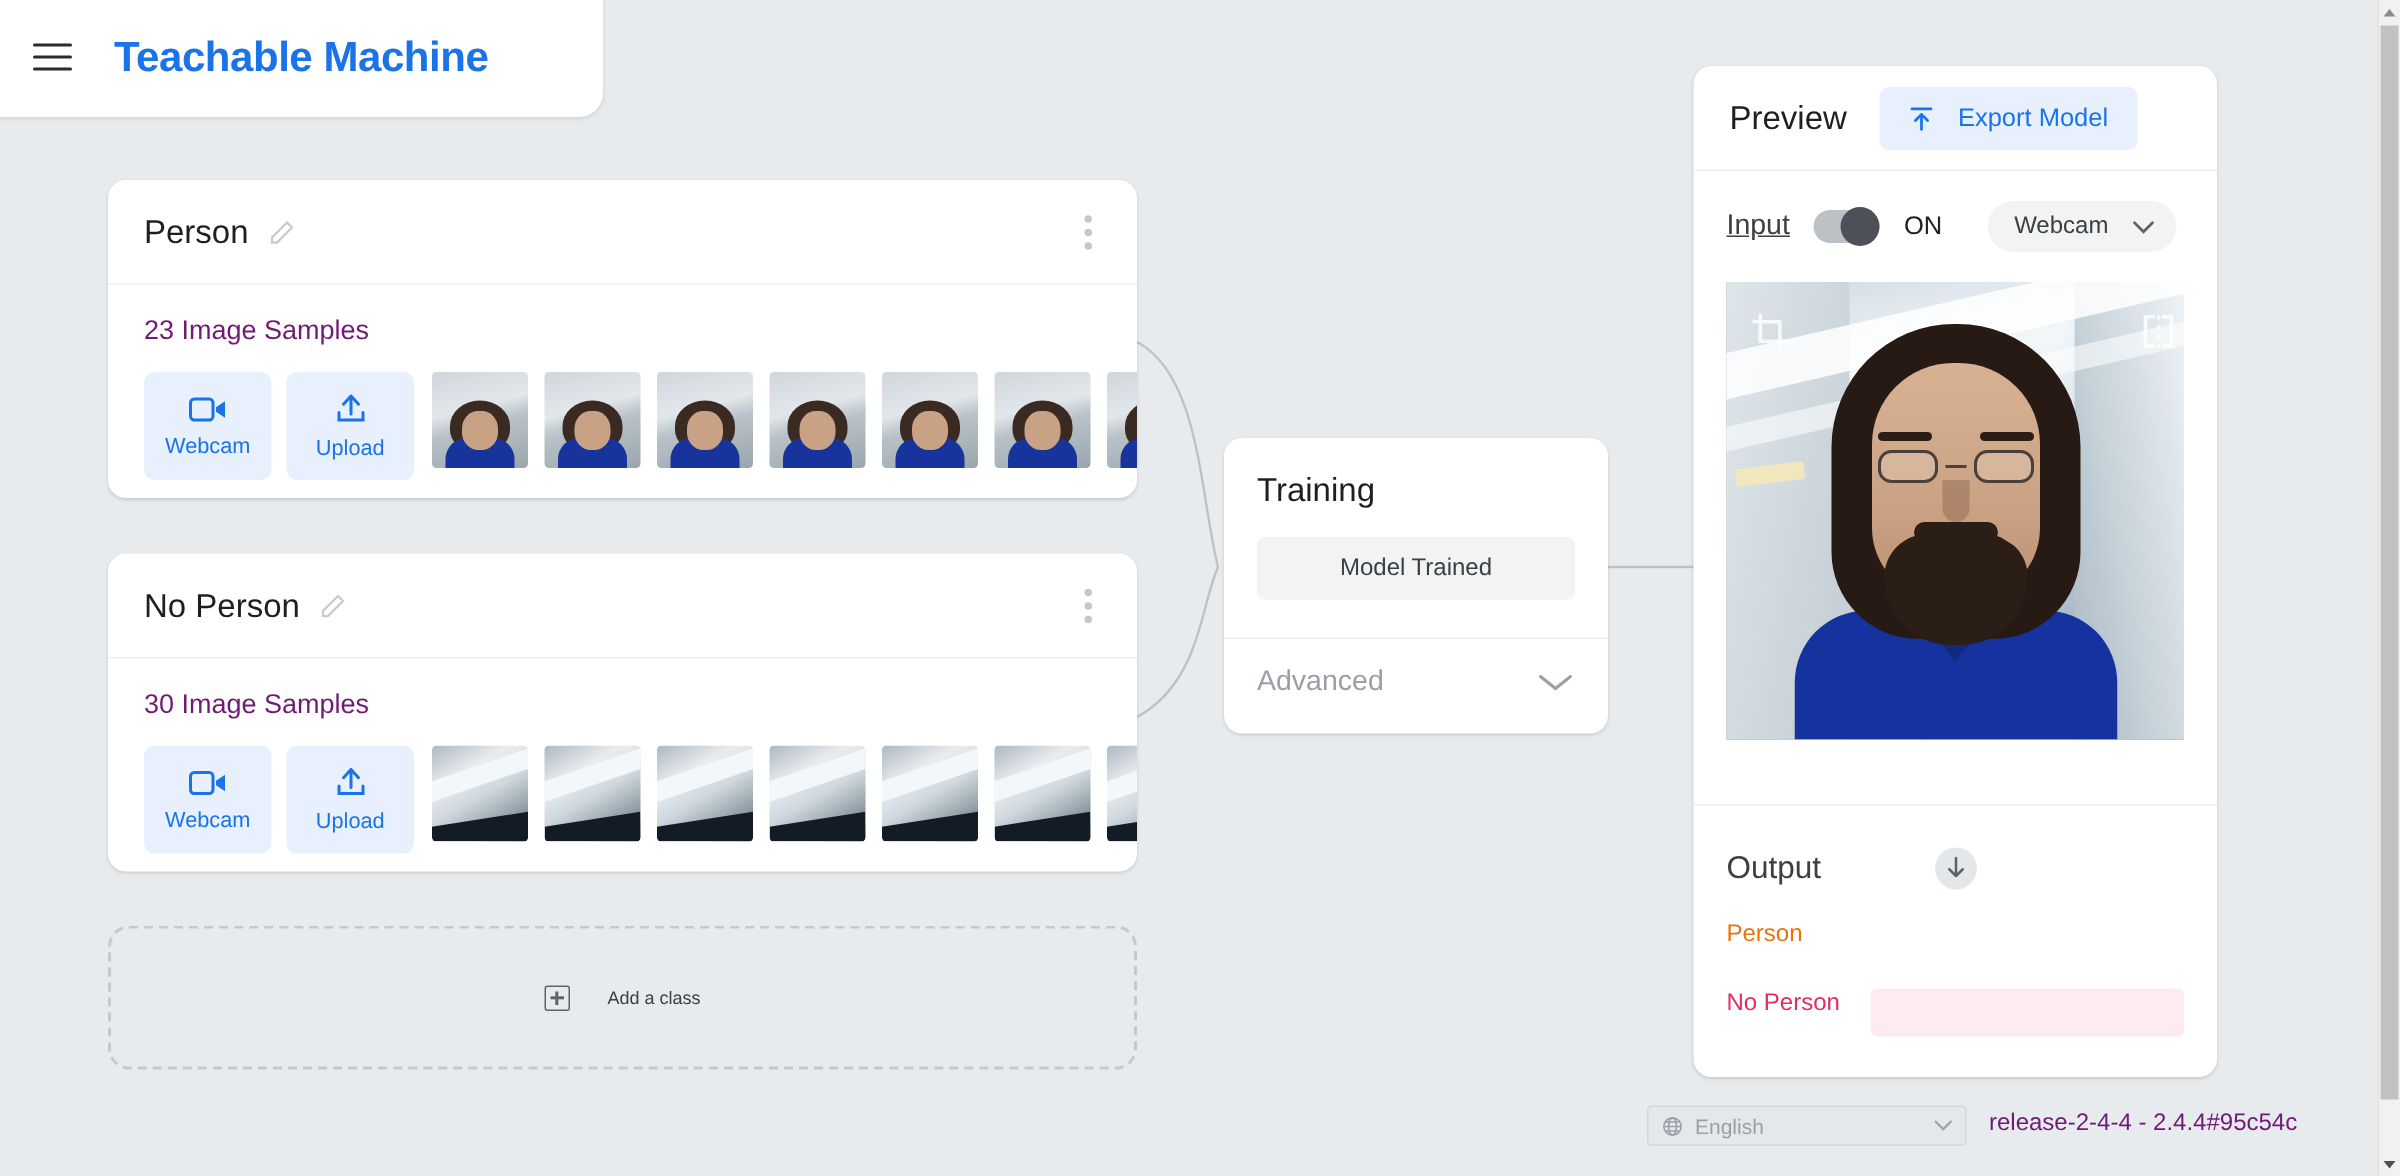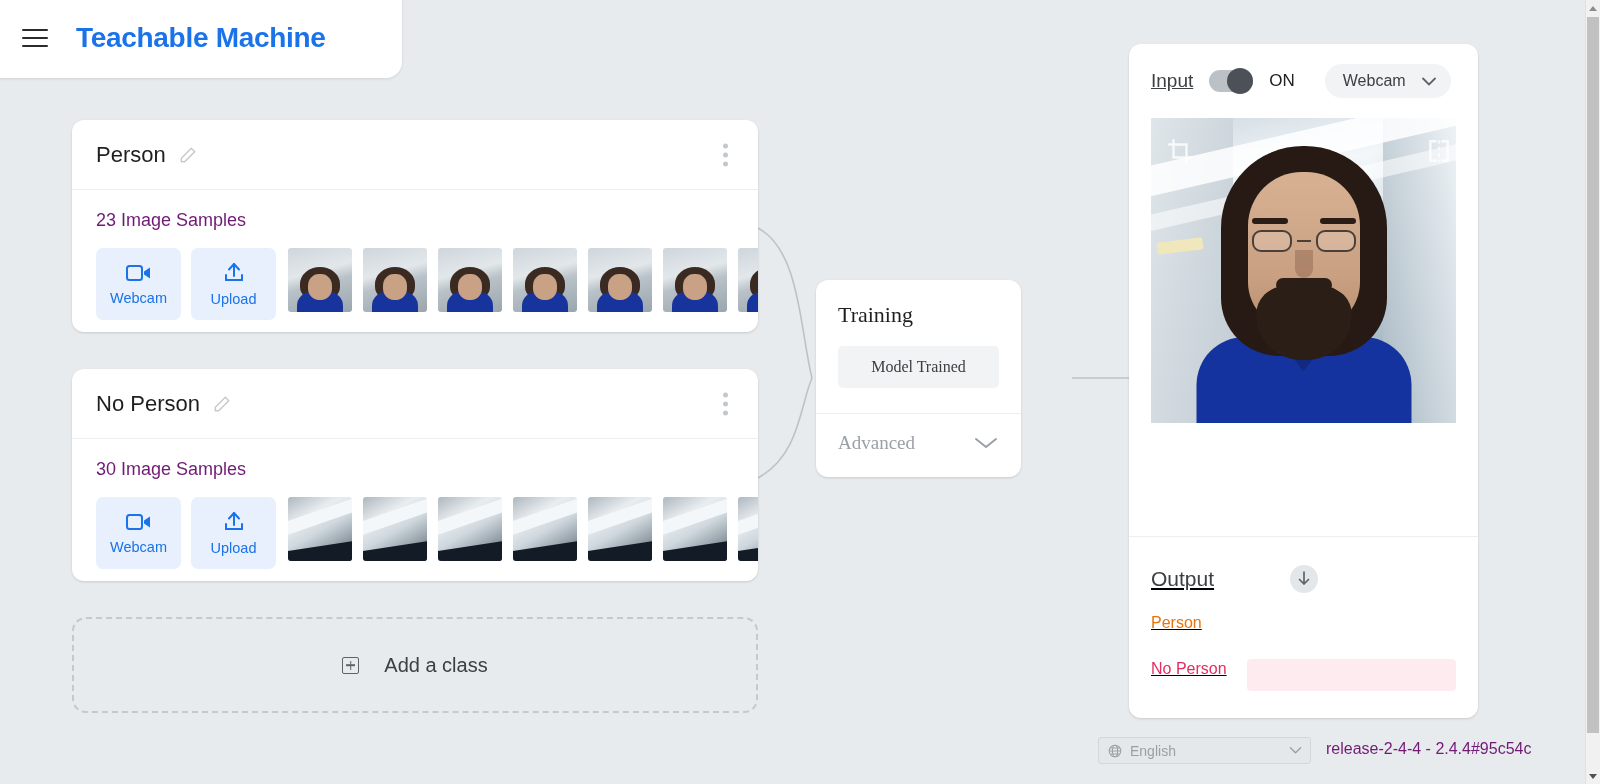--- a/index.html
+++ b/index.html
@@ -195,21 +195,21 @@
     width: 686px;
     height: 96px;
     border: 2px dashed #c3c9cf;
     border-radius: 14px;
     display: flex;
     align-items: center;
     justify-content: center;
     gap: 25px;
     cursor: pointer;
     color: #3c4043;
-    font-size: 20px;
+    font-size: 12px;
   }
   .plus-box {
     width: 17px; height: 17px;
     border: 1.6px solid #5f6368;
     border-radius: 2px;
     position: relative;
     display: inline-block;
   }
   .plus-box::before, .plus-box::after {
     content:""; position:absolute; background:#5f6368;
@@ -217,28 +217,27 @@
   .plus-box::before { left:3px; right:3px; top:50%; height:1.6px; transform:translateY(-50%); }
   .plus-box::after  { top:3px; bottom:3px; left:50%; width:1.6px; transform:translateX(-50%); }
 
   
   .connectors { position: absolute; inset: 0; pointer-events: none; }
 
   
   .training-card {
     position: absolute;
     left: 816px;
-    top: 280px;
-    width: 205px;
+    top: 292px;
+    width: 256px;
     height: 197px;
     background: #ffffff;
     border-radius: 12px;
     box-shadow: 0 1px 3px rgba(0,0,0,0.09), 0 1px 2px rgba(0,0,0,0.05);
     overflow: hidden;
-    font-family: Liberation Serif, serif;
   }
   .training-title {
     font-size: 22px;
     color: #1f1f1f;
     padding: 22px 0 0 22px;
   }
   .train-btn {
     margin: 18px 22px 0 22px;
     height: 42px;
     background: #f1f3f4;
@@ -453,21 +452,21 @@
     border-radius: 50%;
     background: #e4e7ea;
     display: flex; align-items: center; justify-content: center;
     z-index: 5;
   }
   .preview-divider {
     position: absolute; left: 0; right: 0; top: 492px;
     height: 1px; background: #eceff1;
   }
 
-  .output-section { position: absolute; left: 0; right: 0; top: 493px; padding: 0 22px; text-decoration: underline; }
+  .output-section { position: absolute; left: 0; right: 0; top: 493px; padding: 0 22px; }
   .output-title { font-size: 21px; color: #3c4043; padding: 30px 0 22px 0; }
   .out-row {
     display: flex; align-items: flex-start; gap: 18px; margin-bottom: 14px;
   }
   .out-label {
     width: 78px; flex: 0 0 78px;
     font-size: 16px; line-height: 20px;
   }
   .out-bar-track {
     flex: 1; height: 32px; border-radius: 4px; position: relative; overflow: hidden;
@@ -663,20 +662,30 @@
     <div class="train-divider"></div>
     <div class="advanced-row">
       <span class="txt">Advanced</span>
       <svg width="26" height="16" viewBox="0 0 26 16">
         <path d="M3 4 L13 12 L23 4" fill="none" stroke="#9aa0a6" stroke-width="2" stroke-linecap="round"></path>
       </svg>
     </div>
   </div>
 
   <div class="preview-card">
+    <div class="preview-head">
+      <div class="preview-title">Preview</div>
+      <div class="export-btn">
+        <svg width="20" height="20" viewBox="0 0 22 22">
+          <path d="M4 4 H18" fill="none" stroke="#1a73e8" stroke-width="2" stroke-linecap="round"></path>
+          <path d="M11 19 L11 8 M11 8 L6.5 12.5 M11 8 L15.5 12.5" fill="none" stroke="#1a73e8" stroke-width="2" stroke-linecap="round" stroke-linejoin="round"></path>
+        </svg>
+        <span>Export Model</span>
+      </div>
+    </div>
 
     <div class="input-row">
       <span class="input-label">Input</span>
       <div class="toggle">
           <span class="knob"></span>
         </div>
       <span class="on-text">ON</span>
       <div class="src-select">
         <span>Webcam</span>
         <svg width="16" height="11" viewBox="0 0 16 11">

